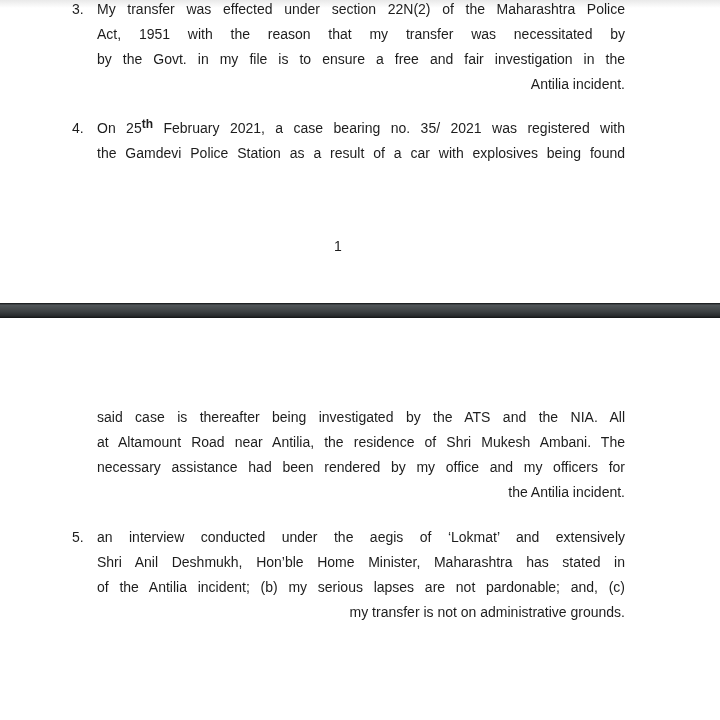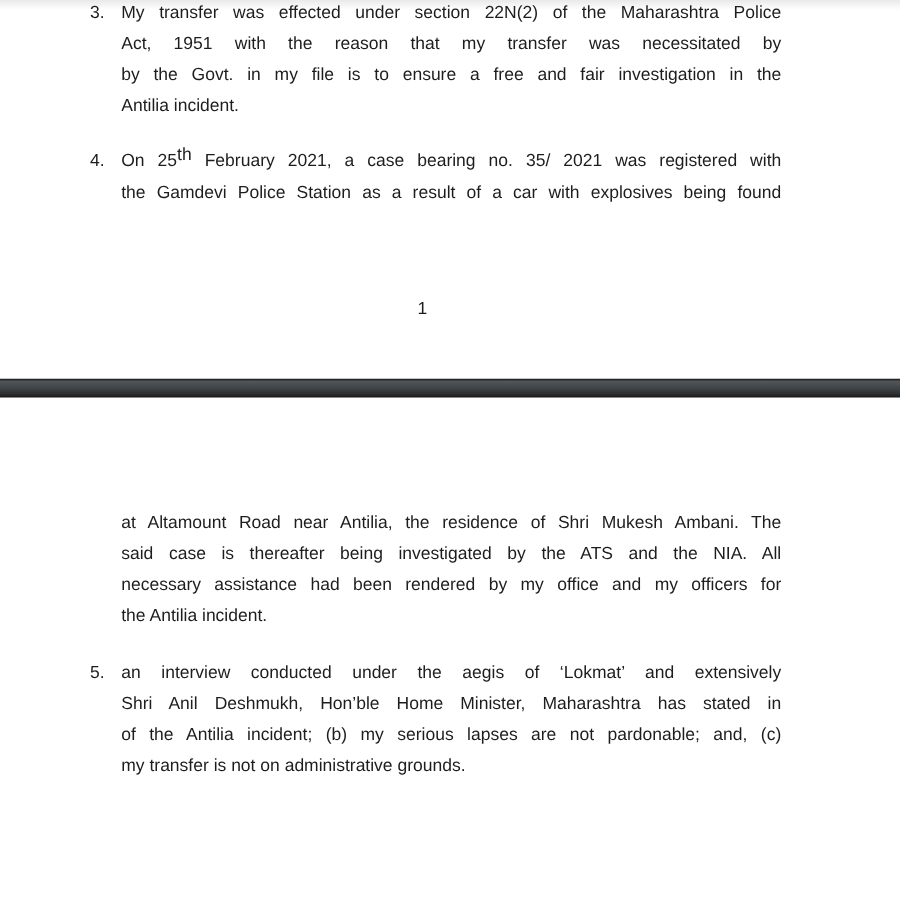--- a/index.html
+++ b/index.html
@@ -44,32 +44,33 @@
   }
   .body {
     width: 528px;
     flex: 0 0 528px;
   }
   .line {
     font-size: 14px;
     line-height: 25px;
     height: 25px;
     overflow: hidden;
-    text-align: left;
+    text-align: right;
   }
   .line.just {
     text-align: justify;
     text-align-last: justify;
   }
   .line sup {
-    font-size: 14px;
+    font-size: 12px;
     line-height: 0;
     position: relative;
     top: -5px;
     vertical-align: baseline;
+    font-weight: bold;
   }
   .page-number {
     position: absolute;
     top: 234px;
     left: 0;
     width: 676px;
     text-align: center;
     font-size: 14px;
     line-height: 25px;
   }
@@ -108,22 +109,22 @@
     </div>
 
   <div class="page-number">1</div>
 
   <div class="page-separator" id="separator-bar" style="background: linear-gradient(rgb(16, 18, 19) 0%, rgb(81, 86, 89) 14%, rgb(61, 65, 67) 55%, rgb(41, 44, 46) 85%, rgb(18, 20, 21) 100%);"></div>
 
   <div class="para-block block-page2" id="page2-paragraphs">
       <div class="para">
         <div class="num"></div>
         <div class="body">
+          <div class="line just">said case is thereafter being investigated by the ATS and the NIA. All</div>
           <div class="line just">at Altamount Road near Antilia, the residence of Shri Mukesh Ambani. The</div>
-          <div class="line just">said case is thereafter being investigated by the ATS and the NIA. All</div>
           <div class="line just">necessary assistance had been rendered by my office and my officers for</div>
           <div class="line">the Antilia incident.</div>
         </div>
       </div>
       <div class="para">
         <div class="num">5.</div>
         <div class="body">
           <div class="line just">an interview conducted under the aegis of ‘Lokmat’ and extensively</div>
           <div class="line just">Shri Anil Deshmukh, Hon’ble Home Minister, Maharashtra has stated in</div>
           <div class="line just">of the Antilia incident; (b) my serious lapses are not pardonable; and, (c)</div>

